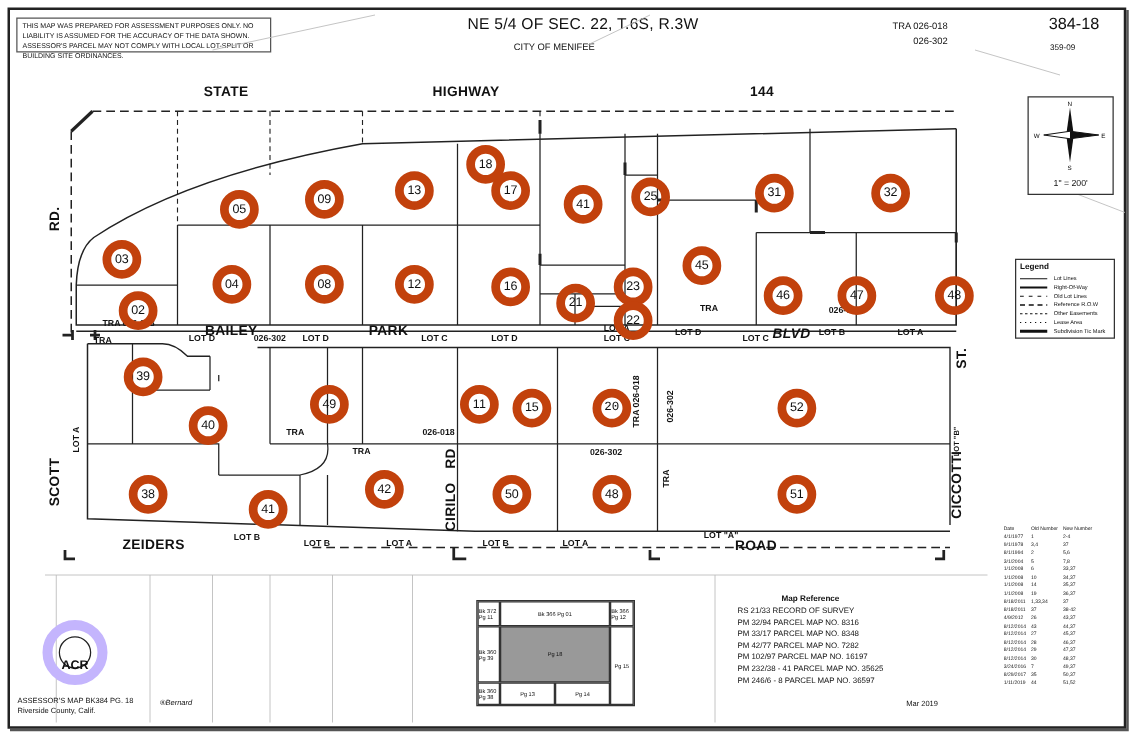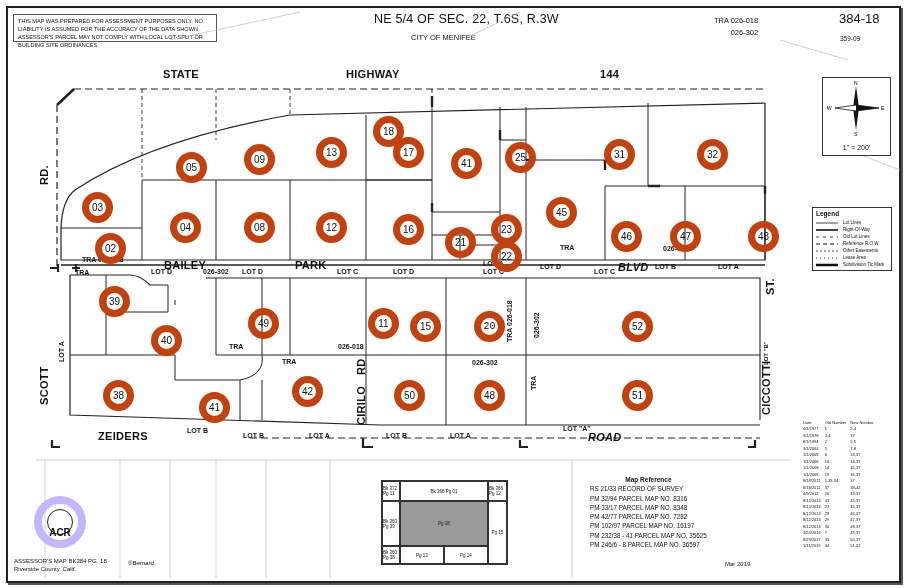--- a/index.html
+++ b/index.html
@@ -88,21 +88,21 @@
 </svg>
 
 <div class="road" style="left:163px;top:68px;">STATE</div>
 <div class="road" style="left:346px;top:68px;">HIGHWAY</div>
 <div class="road" style="left:600px;top:68px;">144</div>
 <div class="road v" style="left:38px;top:185px;">RD.</div>
 <div class="road" style="left:164px;top:259px;">BAILEY</div>
 <div class="road" style="left:295px;top:259px;">PARK</div>
 <div class="road" style="left:618px;top:261px;font-style:italic;">BLVD</div>
 <div class="road" style="left:98px;top:430px;">ZEIDERS</div>
-<div class="road" style="left:588px;top:431px;font-style:italic;">ROAD</div>
+<div class="road" style="left:588px;top:431px;">ROAD</div>
 <div class="road v" style="left:38px;top:405px;">SCOTT</div>
 <div class="road v" style="left:355px;top:425px;">CIRILO</div>
 <div class="road v" style="left:355px;top:375px;">RD</div>
 <div class="road v" style="left:760px;top:415px;">CICCOTTI</div>
 <div class="road v" style="left:764px;top:295px;">ST.</div>
 <div class="lotlbl" style="left:58px;top:362px;transform:rotate(-90deg);transform-origin:left top;">LOT A</div>
 <div class="lotlbl" style="left:763px;top:365px;transform:rotate(-90deg);transform-origin:left top;font-size:6px;">LOT "B"</div>
 <div class="lotlbl" style="left:82px;top:256px;">TRA 026-018</div>
 <div class="lotlbl" style="left:203px;top:268px;">026-302</div>
 

